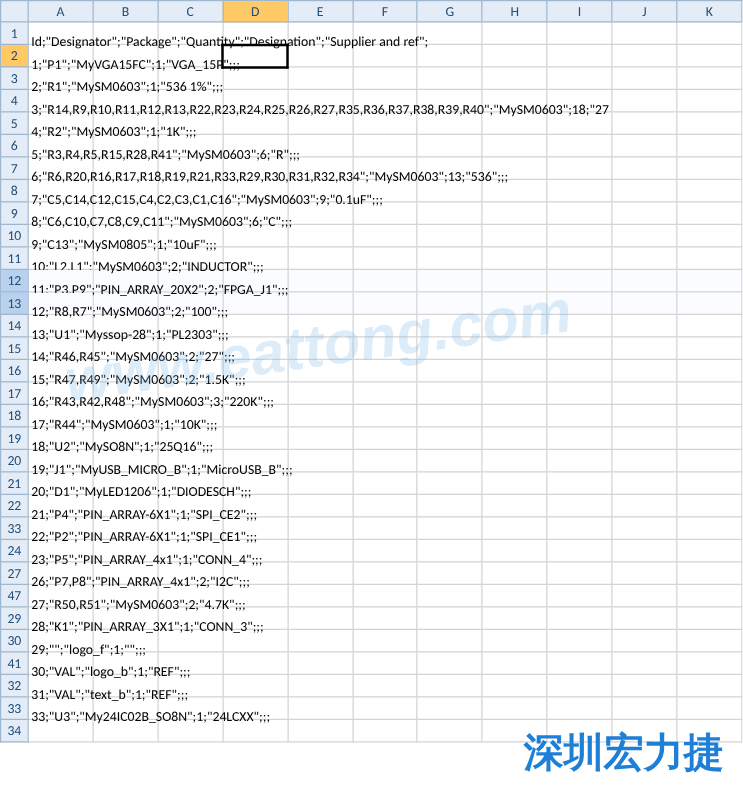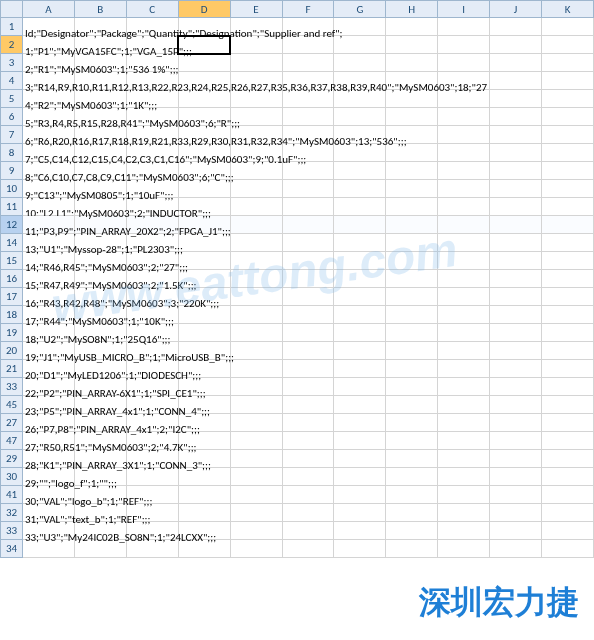--- a/index.html
+++ b/index.html
@@ -311,20 +311,36 @@
       <div class="cell" style="background: rgb(250, 252, 255);"></div>
       <div class="cell" style="background: rgb(250, 252, 255);"></div>
       <div class="cell" style="background: rgb(250, 252, 255);"></div>
       <div class="cell" style="background: rgb(250, 252, 255);"></div>
       <div class="cell" style="background: rgb(250, 252, 255);"></div>
       <div class="cell" style="background: rgb(250, 252, 255);"></div>
       <div class="cell" style="background: rgb(250, 252, 255);"></div>
       <div class="cell" style="background: rgb(250, 252, 255);"></div>
     </div>
     <div class="row">
+      <div class="row-header" style="background: rgb(184, 209, 239);">13</div>
+      <div class="cell" style="position: relative; background: rgb(250, 252, 255);">
+        <span class="cell-content" style="position: absolute;">12;"R8,R7";"MySM0603";2;"100";;;</span>
+      </div>
+      <div class="cell" style="background: rgb(250, 252, 255);"></div>
+      <div class="cell" style="background: rgb(250, 252, 255);"></div>
+      <div class="cell" style="background: rgb(250, 252, 255);"></div>
+      <div class="cell" style="background: rgb(250, 252, 255);"></div>
+      <div class="cell" style="background: rgb(250, 252, 255);"></div>
+      <div class="cell" style="background: rgb(250, 252, 255);"></div>
+      <div class="cell" style="background: rgb(250, 252, 255);"></div>
+      <div class="cell" style="background: rgb(250, 252, 255);"></div>
+      <div class="cell" style="background: rgb(250, 252, 255);"></div>
+      <div class="cell" style="background: rgb(250, 252, 255);"></div>
+    </div>
+    <div class="row">
       <div class="row-header">14</div>
       <div class="cell" style="position: relative;">
         <span class="cell-content" style="position: absolute;">13;"U1";"Myssop-28";1;"PL2303";;;</span>
       </div>
       <div class="cell"></div>
       <div class="cell"></div>
       <div class="cell"></div>
       <div class="cell"></div>
       <div class="cell"></div>
       <div class="cell"></div>
@@ -439,37 +455,53 @@
       <div class="cell"></div>
       <div class="cell"></div>
       <div class="cell"></div>
       <div class="cell"></div>
       <div class="cell"></div>
       <div class="cell"></div>
       <div class="cell"></div>
       <div class="cell"></div>
     </div>
     <div class="row">
+      <div class="row-header">22</div>
+      <div class="cell" style="position: relative;">
+        <span class="cell-content" style="position: absolute;">21;"P4";"PIN_ARRAY-6X1";1;"SPI_CE2";;;</span>
+      </div>
+      <div class="cell"></div>
+      <div class="cell"></div>
+      <div class="cell"></div>
+      <div class="cell"></div>
+      <div class="cell"></div>
+      <div class="cell"></div>
+      <div class="cell"></div>
+      <div class="cell"></div>
+      <div class="cell"></div>
+      <div class="cell"></div>
+    </div>
+    <div class="row">
       <div class="row-header">33</div>
       <div class="cell" style="position: relative;">
         <span class="cell-content" style="position: absolute;">22;"P2";"PIN_ARRAY-6X1";1;"SPI_CE1";;;</span>
       </div>
       <div class="cell"></div>
       <div class="cell"></div>
       <div class="cell"></div>
       <div class="cell"></div>
       <div class="cell"></div>
       <div class="cell"></div>
       <div class="cell"></div>
       <div class="cell"></div>
       <div class="cell"></div>
       <div class="cell"></div>
     </div>
     <div class="row">
-      <div class="row-header">45</div>
+      <div class="row-header">24</div>
       <div class="cell" style="position: relative;">
         <span class="cell-content" style="position: absolute;">23;"P5";"PIN_ARRAY_4x1";1;"CONN_4";;;</span>
       </div>
       <div class="cell"></div>
       <div class="cell"></div>
       <div class="cell"></div>
       <div class="cell"></div>
       <div class="cell"></div>
       <div class="cell"></div>
       <div class="cell"></div>

